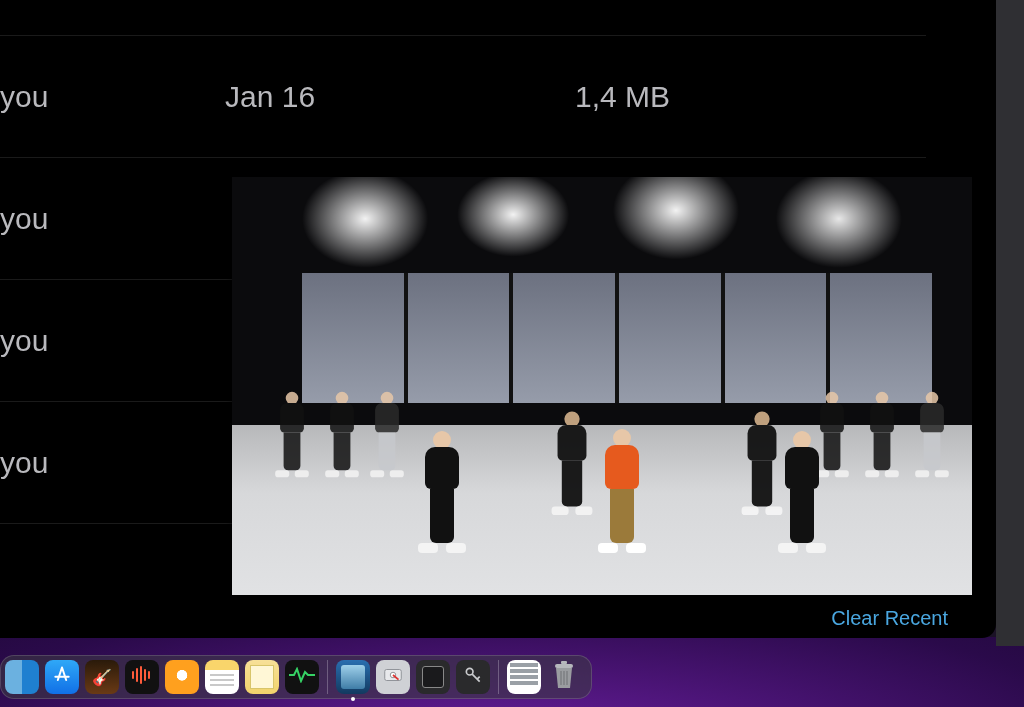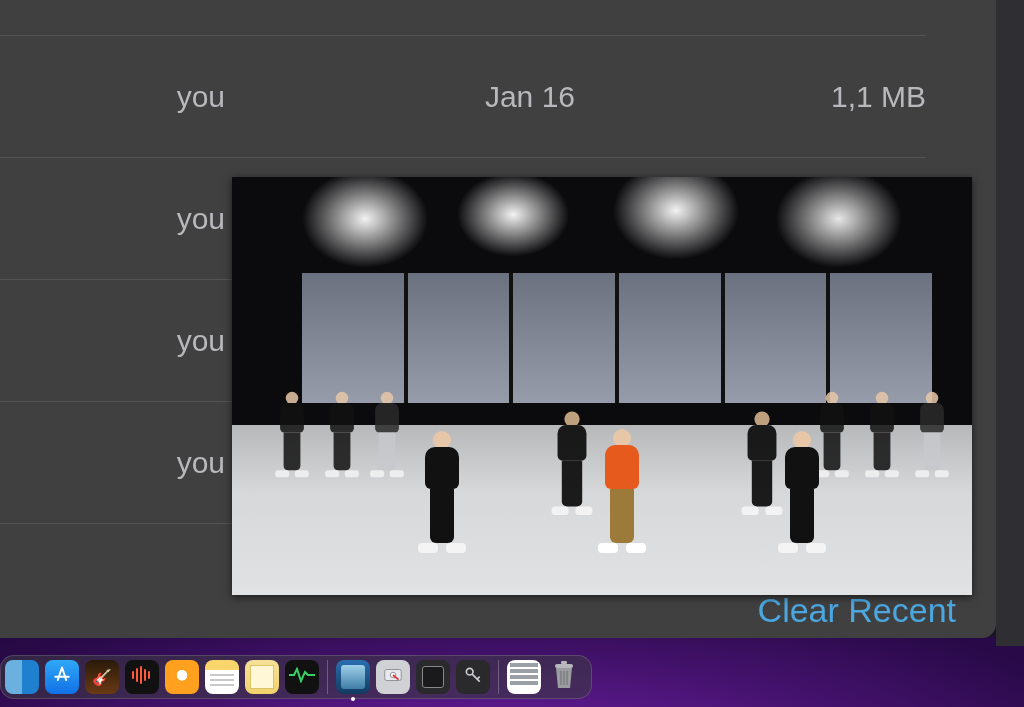--- a/index.html
+++ b/index.html
@@ -4,47 +4,46 @@
 <style>
   * { margin: 0; padding: 0; box-sizing: border-box; }
   html, body { width: 1024px; height: 707px; overflow: hidden; font-family: -apple-system, "Helvetica Neue", Arial, sans-serif; background: #1b1226; }
   
   .right-edge { position: absolute; right: 0; top: 0; width: 28px; height: 646px; background: #2f2f33; }
   
   .panel {
     position: absolute;
     left: 0; top: 0;
     width: 996px; height: 638px;
-    background: #404040;
+    background: #000000;
     border-top-right-radius: 0;
     border-bottom-right-radius: 14px;
-    text-align: right;
   }
   .list {
     position: absolute;
     left: 0; top: 0; right: 70px;
   }
   .row {
     height: 122px;
     border-bottom: 1px solid rgba(255,255,255,0.10);
     display: flex;
     align-items: center;
     color: #b9b9bd;
     font-size: 30px;
   }
   .row:first-child { height: 36px; border-bottom: 1px solid rgba(255,255,255,0.10); }
   .owner { width: 225px; padding-left: 0; overflow: hidden; white-space: nowrap; }
   .date  { width: 350px; }
   .size  { flex: 1; }
   .clear-recent {
     position: absolute;
-    right: 40px;
+    right: 48px;
     bottom: 8px;
     color: #4aa7e0;
-    font-size: 34px;
+    font-size: 20px;
     cursor: pointer;
   }
 
   
   .preview {
     position: absolute;
     left: 232px; top: 177px;
     width: 740px; height: 418px;
     background: #111;
     box-shadow: 0 2px 8px rgba(0,0,0,0.6);
@@ -157,21 +156,21 @@
 <div class="desktop-bg"></div>
 <div class="right-edge"></div>
 
 <div class="panel">
   <div class="list">
     <div class="row"></div>
 
     <div class="row">
       <div class="owner">you</div>
       <div class="date">Jan 16</div>
-      <div class="size">1,1 MB</div>
+      <div class="size">1,4 MB</div>
     </div>
     <div class="row">
       <div class="owner">you</div>
       <div class="date"></div>
       <div class="size"></div>
     </div>
     <div class="row">
       <div class="owner">you</div>
       <div class="date"></div>
       <div class="size"></div>

